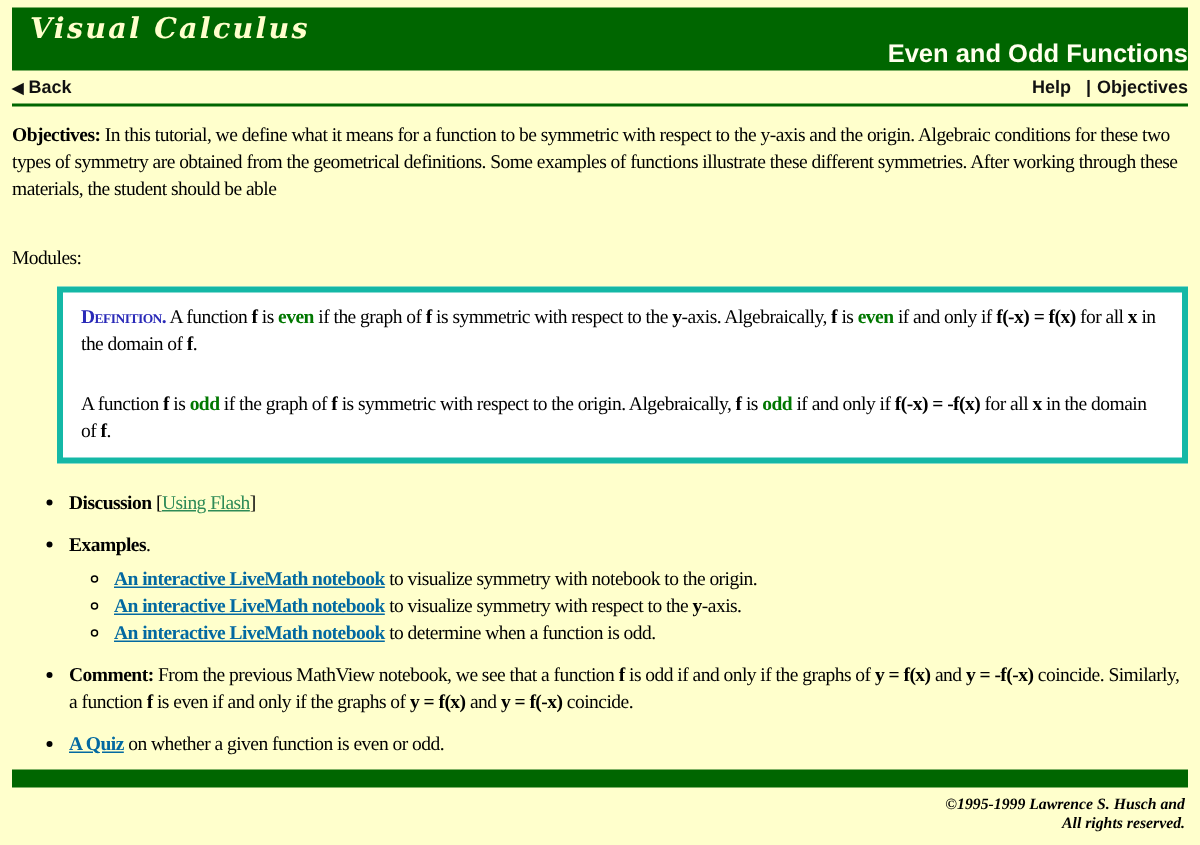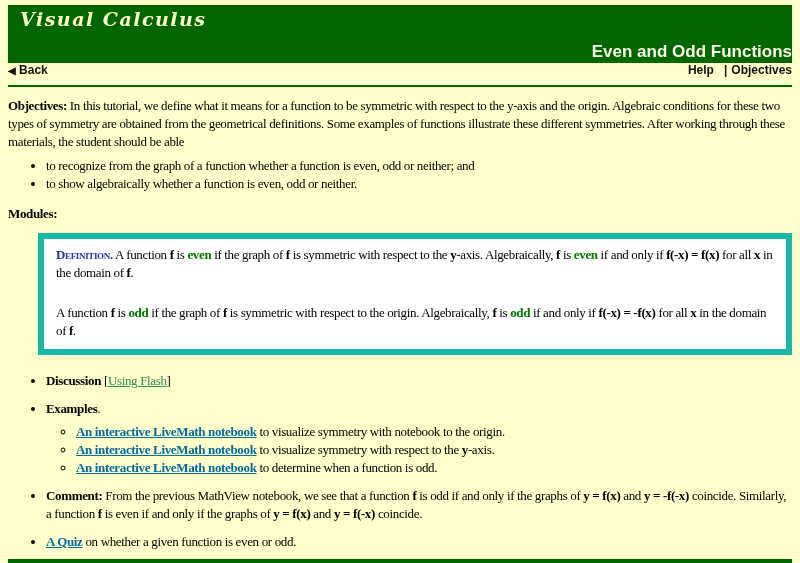--- a/index.html
+++ b/index.html
@@ -4,54 +4,54 @@
 <style>
   html, body { margin:0; padding:0; }
   body {
     width:800px; height:563px; overflow:hidden;
     background:#FFFFCC;
     font-family:"Liberation Serif", serif;
   }
   .page { padding:0 8px; }
 
   
-  .header-bar { margin-top:5px; height:58px; background:#006600; position:relative; }
+  .header-bar { margin-top:5px; height:42px; background:#006600; position:relative; }
   .logo {
     position:absolute; top:3px; left:12px;
     color:#FFFFCC; font-family:"DejaVu Serif", serif;
     font-style:italic; font-weight:bold; font-size:19px; letter-spacing:1.5px;
     cursor:pointer;
   }
   .title {
     position:absolute; bottom:1px; left:0; right:0; text-align:right;
     color:#FFFFEE; font-family:"Liberation Sans", sans-serif;
     font-weight:bold; font-size:17px;
   }
 
   
   .nav-row {
-    display:flex; justify-content:space-between; align-items:flex-start;
+    display:flex; justify-content:space-between; align-items:center;
     height:22px; font-family:"Liberation Sans", sans-serif;
     font-weight:bold; font-size:12px; color:#111;
   }
   .nav-row a { color:#111; text-decoration:none; cursor:pointer; }
   .back-arrow { font-size:10px; }
   .nav-sep { margin:0 4px 0 10px; }
   hr.rule { border:none; border-top:2px solid #006600; margin:0; }
 
   
   .content { font-size:13px; line-height:18px; letter-spacing:-0.35px; color:#000; }
   p.para { margin:10px 0 0 0; }
   ul.goals { margin:6px 0 0 0; padding-left:38px; list-style:disc; }
-  .modules { margin:12px 0 0 0; font-weight:bold; }
+  .modules { margin:28px 0 0 0; font-weight:normal; }
 
   
   .defbox {
     margin:10px 0 0 30px; background:#FFFFFF;
-    border:6px solid #14b8a6; padding:7px 12px 9px 12px;
+    border:4px solid #14b8a6; padding:7px 12px 9px 12px;
   }
   .defbox p { margin:0; }
   .defbox p + p { margin-top:22px; }
 
   
   ul.modlist { margin:8px 0 0 0; padding-left:38px; list-style:disc; }
   ul.modlist > li { margin-top:10px; }
   ul.modlist > li:first-child { margin-top:17px; }
   ul.sublist { margin:5px 0 0 0; padding-left:30px; list-style:circle; }
   ul.sublist > li { margin:0; }
@@ -86,24 +86,20 @@
       <a>Help</a><span class="nav-sep">|</span><a>Objectives</a>
     </div>
   </div>
 
   <hr class="rule">
 
   <div class="content">
 
     <p class="para"><span class="s-b">Objectives:</span><span> In this tutorial, we define what it means for a function to be symmetric with respect to the y-axis and the origin. Algebraic conditions for these two types of symmetry are obtained from the geometrical definitions. Some examples of functions illustrate these different symmetries. After working through these materials, the student should be able</span></p>
 
-    <ul class="goals">
-      <li>to recognize from the graph of a function whether a function is even, odd or neither; and</li>
-      <li>to show algebraically whether a function is even, odd or neither.</li>
-    </ul>
 
     <p class="modules">Modules:</p>
 
     <div class="defbox">
       <p><span class="s-d">Definition.</span><span> A function </span><span class="s-b">f</span><span> is </span><span class="s-g">even</span><span> if the graph of </span><span class="s-b">f</span><span> is symmetric with respect to the </span><span class="s-b">y</span><span>-axis. Algebraically, </span><span class="s-b">f</span><span> is </span><span class="s-g">even</span><span> if and only if </span><span class="s-b">f(-x) = f(x)</span><span> for all </span><span class="s-b">x</span><span> in the domain of </span><span class="s-b">f</span><span>.</span></p>
       <p><span>A function </span><span class="s-b">f</span><span> is </span><span class="s-g">odd</span><span> if the graph of </span><span class="s-b">f</span><span> is symmetric with respect to the origin. Algebraically, </span><span class="s-b">f</span><span> is </span><span class="s-g">odd</span><span> if and only if </span><span class="s-b">f(-x) = -f(x)</span><span> for all </span><span class="s-b">x</span><span> in the domain of </span><span class="s-b">f</span><span>.</span></p>
     </div>
 
     <ul class="modlist">
       <li><span class="s-b">Discussion</span><span> [</span><span class="s-l">Using Flash</span><span>]</span></li>

